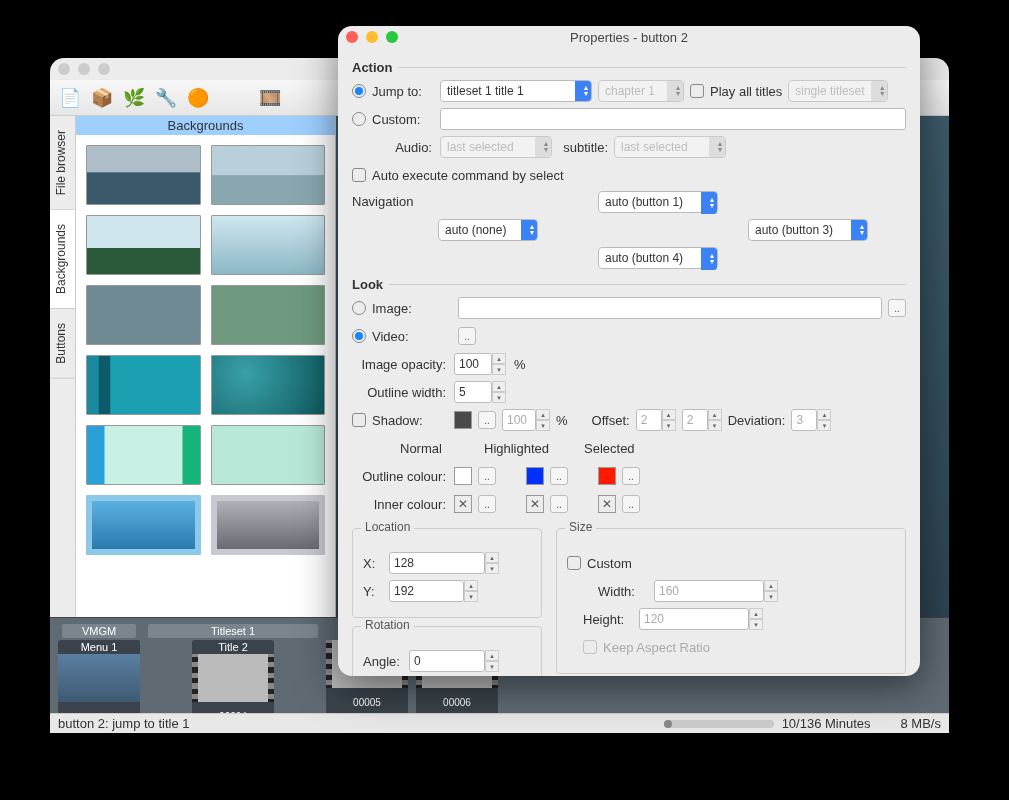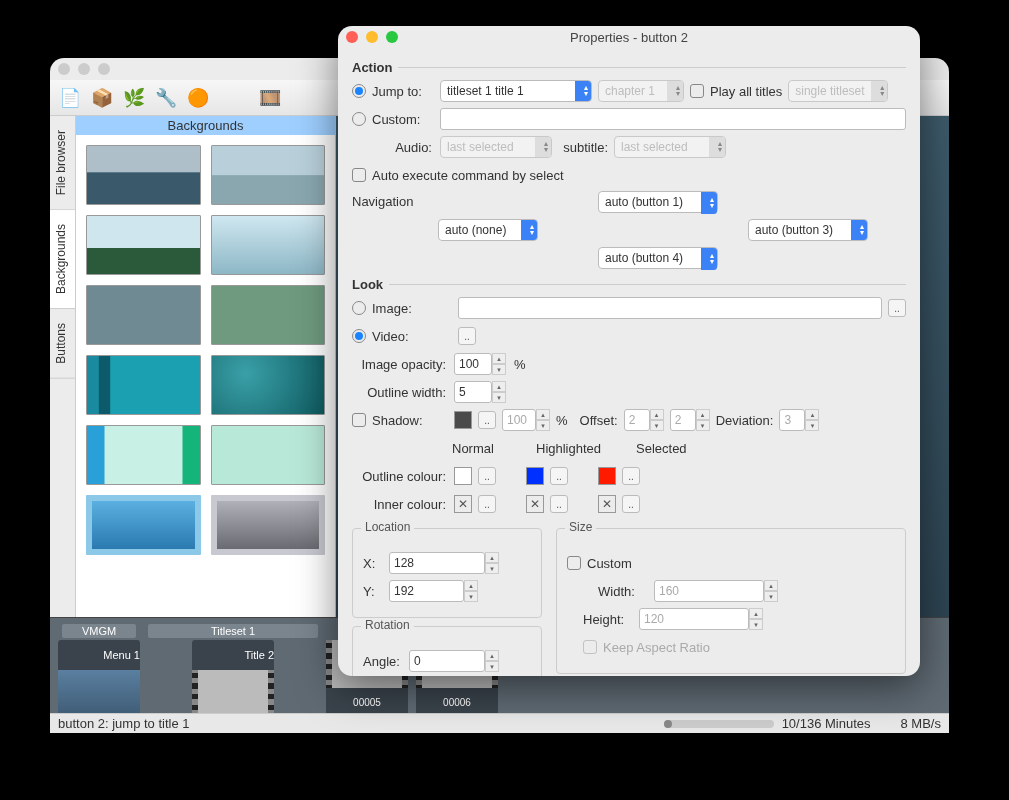--- a/index.html
+++ b/index.html
@@ -20,21 +20,21 @@
 .sidetab.active{background:#fff}
 #thPanel{width:260px;background:#fff;border-right:1px solid #ccc;overflow:hidden}
 #thPanel .hdr{background:#9ecfff;text-align:center;padding:2px 0;font-size:13px}
 .thumbGrid{display:grid;grid-template-columns:1fr 1fr;gap:10px;padding:10px}
 .thumb{height:60px;border:1px solid #999;border-radius:1px}
 #canvasArea{flex:1;background:linear-gradient(#3d5a6a,#2d4452)}
 #timeline{height:96px;background:#5f6a73;border-top:1px solid #444;display:flex;gap:8px;padding:6px 8px;overflow:hidden}
 .tlgroup{display:flex;flex-direction:column;align-items:center}
 .tlhdr{background:#7a858e;color:#fff;font-size:11px;padding:1px 8px;border-radius:2px;margin-bottom:2px;min-width:74px;text-align:center}
 .tlitem{display:flex;flex-direction:column;align-items:center}
-.tlname{background:#3a434b;color:#fff;font-size:11px;padding:9px 0;width:82px;text-align:right;border-radius:3px 3px 0 0}
+.tlname{background:#3a434b;color:#fff;font-size:11px;padding:1px 0;width:82px;text-align:center;border-radius:3px 3px 0 0}
 .tlimg{width:82px;height:48px;background:#222;display:flex;align-items:center;justify-content:center}
 .tlimg.menu{background:linear-gradient(#5a7fa0,#3e5a73)}
 .tlimg.film{background:#bbb;border-left:6px solid #222;border-right:6px solid #222;border-image:repeating-linear-gradient(#222 0 4px,#888 4px 8px) 6}
 .tltime{background:#3a434b;color:#fff;font-size:10px;width:82px;text-align:center;padding:9px 0;border-radius:0 0 3px 3px}
 .tlrow{display:flex;gap:6px}
 #statusbar{height:20px;background:#e8e8e8;border-top:1px solid #ccc;display:flex;align-items:center;padding:0 8px;font-size:11px;color:#555}
 #statusbar .sp{flex:1}
 .gauge{width:110px;height:8px;background:#ccc;border-radius:4px;margin:0 8px;position:relative}
 .gauge::after{content:"";position:absolute;left:0;top:0;bottom:0;width:8%;background:#888;border-radius:4px}
 #propWin{left:338px;top:26px;width:582px;height:650px;z-index:10}
@@ -244,36 +244,36 @@
       <div class="row">
         <span class="chk"></span>
         <span style="min-width:76px">Shadow:</span>
         <span class="swatch" style="background:#4a4a4a"></span>
         <span class="smbtn">..</span>
         <span class="spinwrap"><input type="text" disabled="" style="width: 34px;" value="100"><span class="spinbtns">
               <span>▴</span>
               <span>▾</span>
             </span></span>
         <span style="margin-left:14px">%</span>
-        <span style="margin-left:6px">Offset:</span>
+        <span style="margin-left:18px">Offset:</span>
         <span class="spinwrap"><input type="text" disabled="" style="width: 26px;" value="2"><span class="spinbtns">
               <span>▴</span>
               <span>▾</span>
             </span></span>
         <span class="spinwrap" style="margin-left:14px"><input type="text" disabled="" style="width: 26px;" value="2"><span class="spinbtns">
               <span>▴</span>
               <span>▾</span>
             </span></span>
         <span style="margin-left:14px">Deviation:</span>
         <span class="spinwrap"><input type="text" disabled="" style="width: 26px;" value="3"><span class="spinbtns">
               <span>▴</span>
               <span>▾</span>
             </span></span>
       </div>
-      <div class="row" style="margin-left:100px;gap:28px">
+      <div class="row" style="margin-left:48px;gap:28px">
         <span style="width:56px">Normal</span>
         <span style="width:72px">Highlighted</span>
         <span>Selected</span>
       </div>
       <div class="row">
         <span class="lbl w90">Outline colour:</span>
         <span class="swatch" style="background:#fff"></span>
         <span class="smbtn">..</span>
         <span style="width:18px"></span>
         <span class="swatch" style="background:#0030ff"></span>

